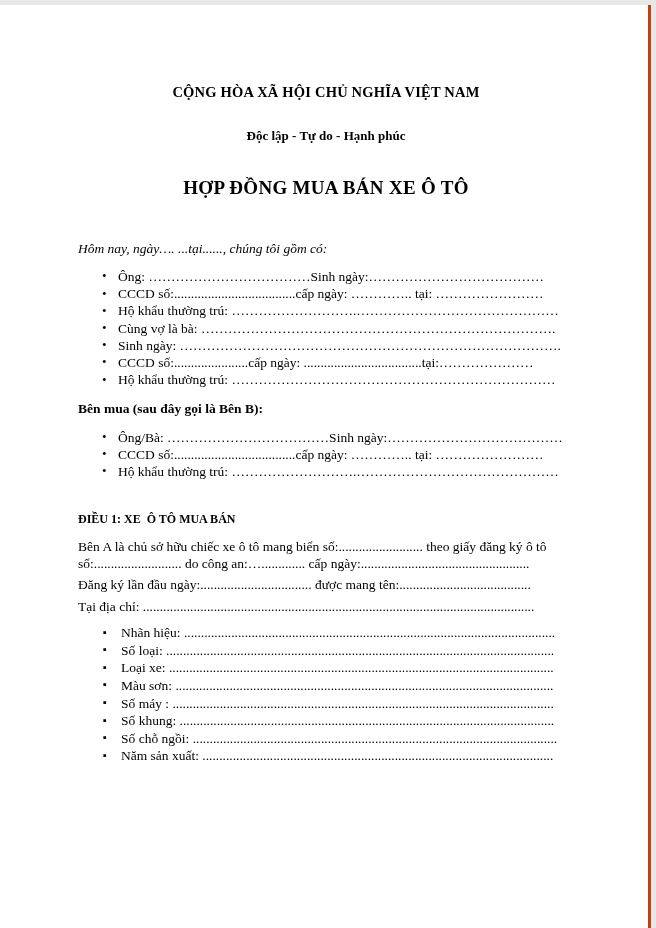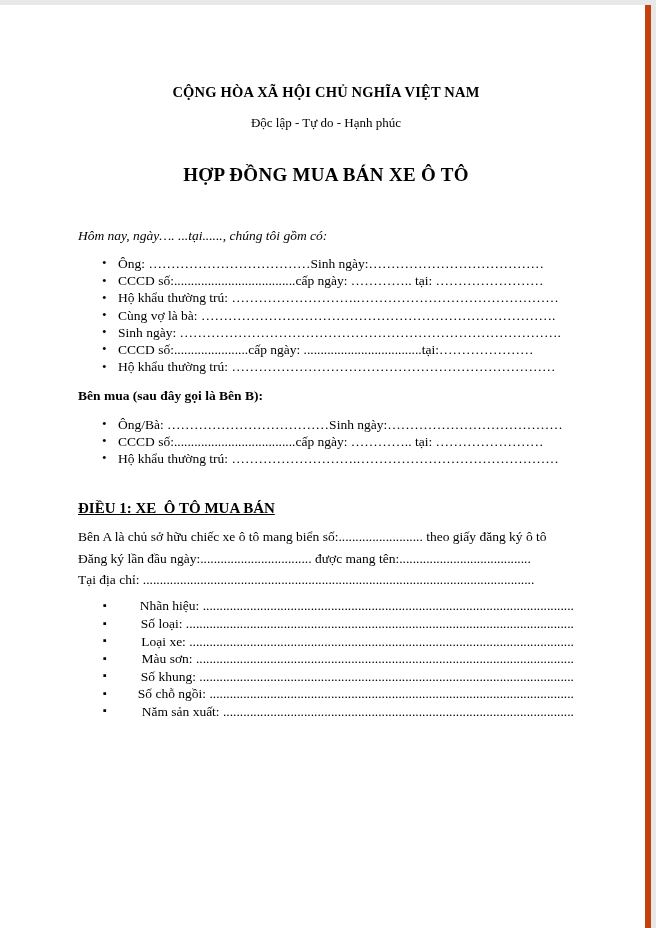--- a/index.html
+++ b/index.html
@@ -17,21 +17,21 @@
     overflow: hidden;
     background: #e8e8e8;
   }
   .page {
     position: absolute;
     left: 0;
     top: 5px;
     width: 651px;
     height: 923px;
     background: #ffffff;
-    border-right: 6px solid #c2410c;
+    border-right: 3px solid #c2410c;
     box-sizing: border-box;
     overflow: hidden;
   }
   .content {
     position: absolute;
     left: 78px;
     top: 0;
     width: 496px;
   }
 
@@ -39,23 +39,23 @@
   .national-title {
     text-align: center;
     font-weight: bold;
     font-size: 14.5px;
     letter-spacing: 0.2px;
     margin-top: 79px;
     line-height: 1.2;
   }
   .national-motto {
     text-align: center;
-    font-weight: normal;
+    font-weight: bold;
     font-size: 13px;
-    margin-top: 14px;
+    margin-top: 27px;
     line-height: 1.2;
   }
   .doc-title {
     text-align: center;
     font-weight: bold;
     font-size: 19px;
     letter-spacing: 0.3px;
     margin-top: 33px;
     line-height: 1.2;
   }
@@ -102,31 +102,29 @@
   ul.bullets.square li::before {
     content: "\25AA";
     position: absolute;
     left: 25px;
     top: -0.5px;
     font-size: 11px;
   }
   ul.bullets.square li {
     padding-left: 43px;
     line-height: 17.6px;
-    text-align: right;
   }
 
   
   .article-heading {
     font-weight: bold;
-    font-size: 15px;
+    font-size: 12px;
     margin-top: 32px;
     line-height: 1.2;
     white-space: pre;
-    text-decoration: underline;
   }
   .para {
     font-size: 13.5px;
     line-height: 17.4px;
     margin-top: 11px;
   }
   .para.tight { margin-top: 4px; }
   .para .l1, .para .l2 {
     display: block;
     white-space: nowrap;
@@ -160,31 +158,33 @@
       <ul class="bullets round">
         <li>Ông/Bà: ………………………………Sinh ngày:…………………………………</li>
         <li>CCCD số:....................................cấp ngày: ………….. tại: ……………………</li>
         <li>Hộ khẩu thường trú: ……………………….………………………………………</li>
       </ul>
 
       <div class="article-heading">ĐIỀU 1: XE  Ô TÔ MUA BÁN</div>
 
       <div class="para">
         <span class="l1">Bên A là chủ sở hữu chiếc xe ô tô mang biển số:......................... theo giấy đăng ký ô tô</span>
+        <span class="l2">số:.......................... do công an:…............. cấp ngày:..................................................</span>
       </div>
 
       <div class="para tight">Đăng ký lần đầu ngày:................................. được mang tên:.......................................</div>
 
       <div class="para tight">Tại địa chỉ: ....................................................................................................................</div>
 
       <ul class="bullets square">
         <li>Nhãn hiệu: ..............................................................................................................</li>
         <li>Số loại: ...................................................................................................................</li>
         <li>Loại xe: ..................................................................................................................</li>
         <li>Màu sơn: ................................................................................................................</li>
+        <li>Số máy : .................................................................................................................</li>
         <li>Số khung: ...............................................................................................................</li>
         <li>Số chỗ ngồi: ............................................................................................................</li>
         <li>Năm sản xuất: ........................................................................................................</li>
       </ul>
 
     </div>
   </div>
 </div>
 
 </body></html>

